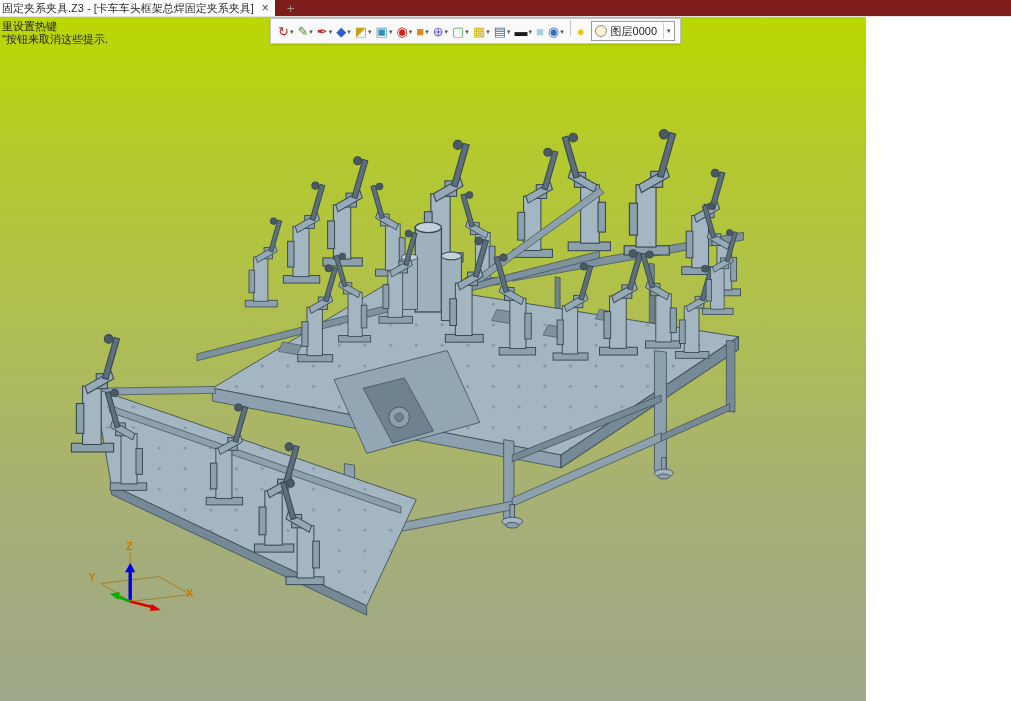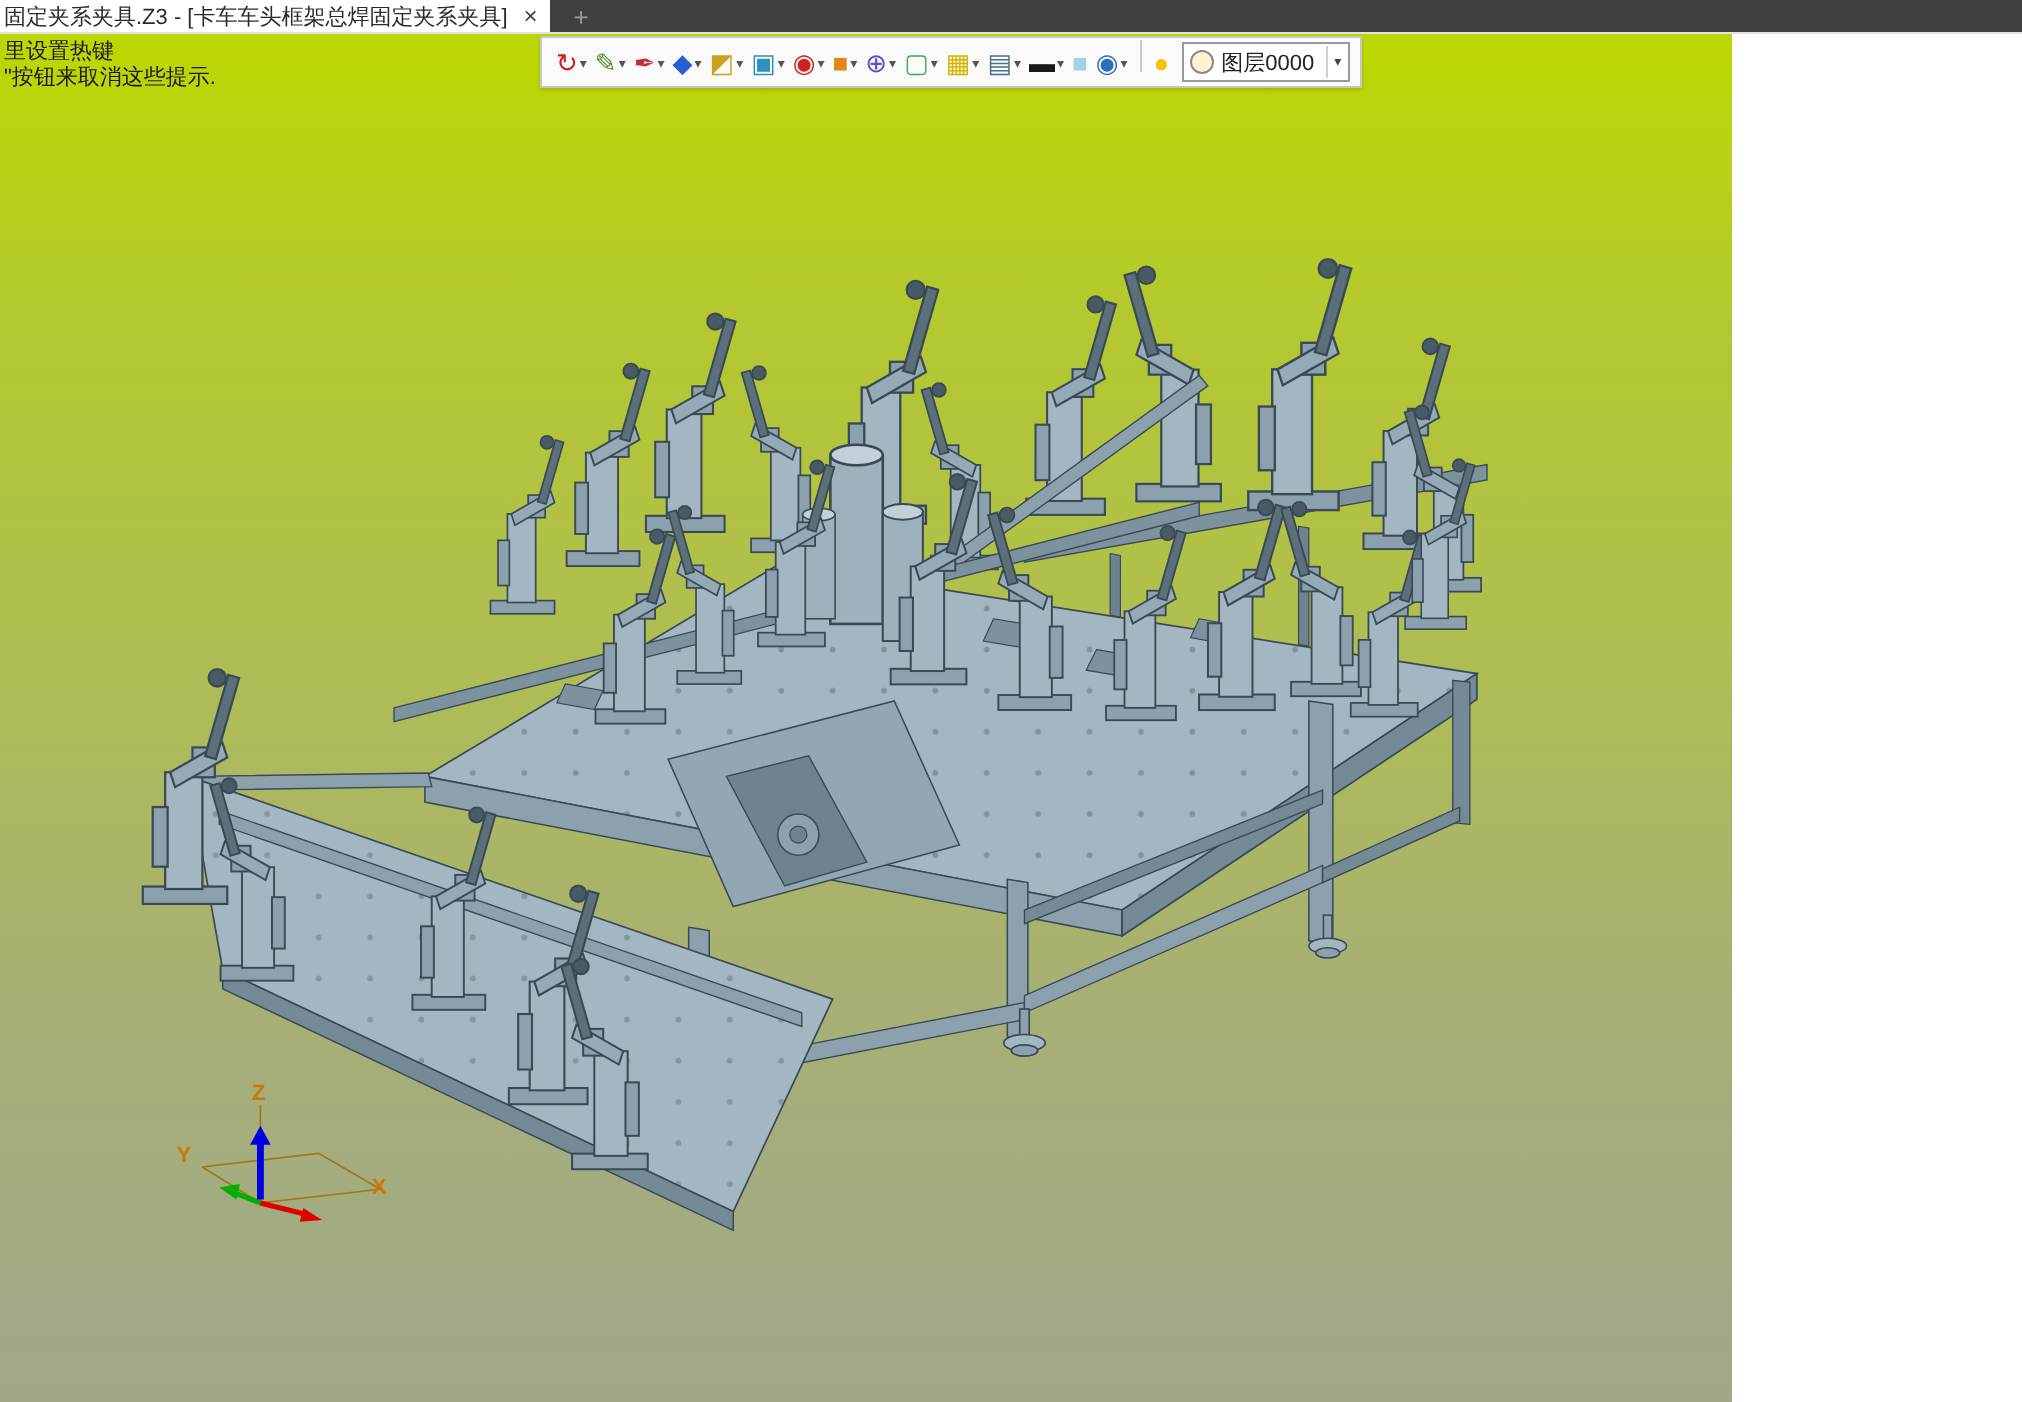--- a/index.html
+++ b/index.html
@@ -5,21 +5,21 @@
   html,body{margin:0;padding:0;}
   body{
     width:1011px;height:701px;overflow:hidden;
     font-family:"Liberation Sans", sans-serif;
     background:#ffffff;
   }
   .app{width:1011px;height:701px;position:relative;}
 
   
   .tabbar{
-    height:16px;background:#404040;display:flex;align-items:center;
+    height:16px;background:#7f1d1d;display:flex;align-items:center;
     border-bottom:1px solid #e2e2e2;position:relative;z-index:5;
   }
   .tab{display:flex;align-items:center;height:16px;padding:0 6px 0 2px;background:#ffffff;}
   .tab-title{font-size:11px;color:#2a2a2a;white-space:nowrap;}
   .tab-close{margin-left:8px;font-size:12px;line-height:12px;color:#444;cursor:pointer;}
   .newtab{margin-left:12px;font-size:13px;line-height:13px;color:#999;cursor:pointer;}
 
   
   .viewport{
     position:relative;width:866px;height:685px;overflow:hidden;

